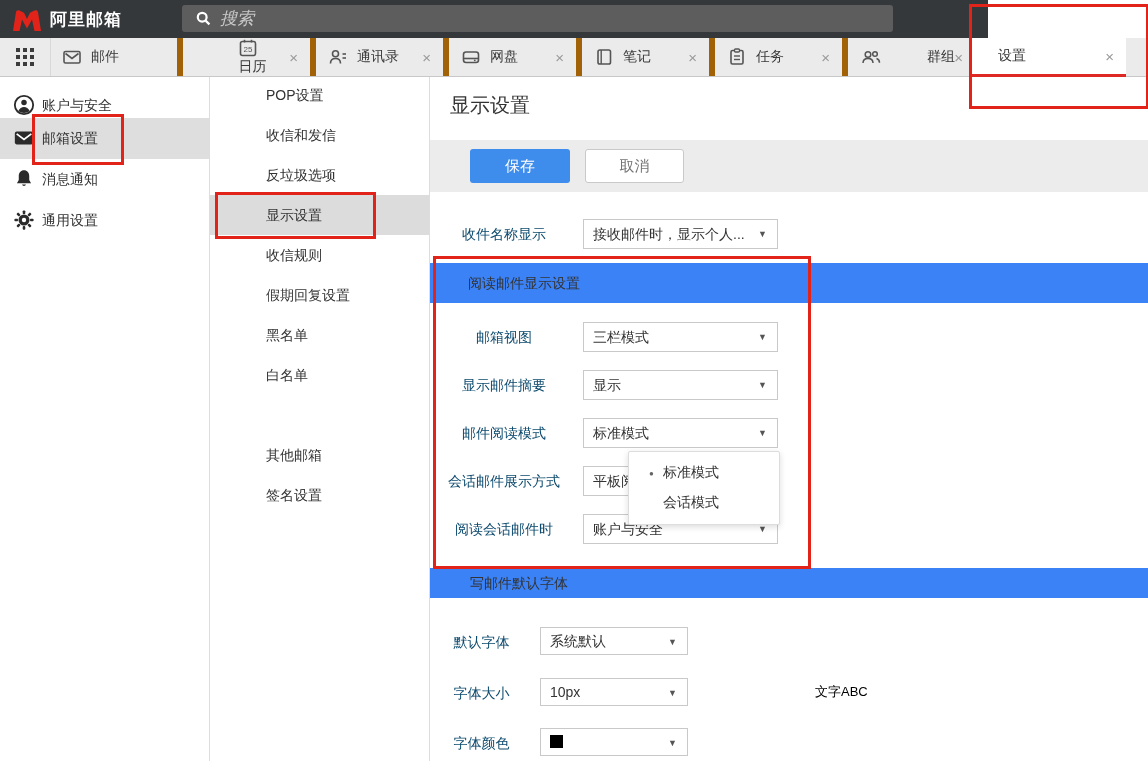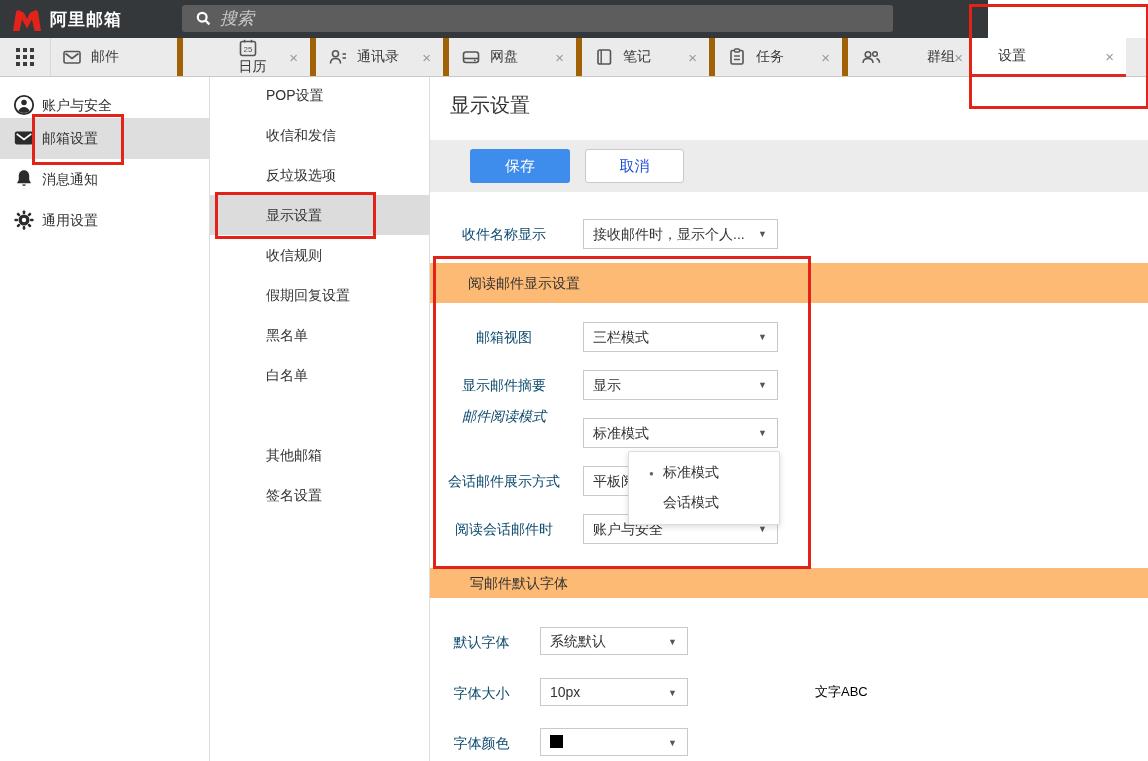--- a/index.html
+++ b/index.html
@@ -34,27 +34,27 @@
 
   .sidebar2{position:absolute;left:210px;top:77px;width:219px;height:684px;background:#fff;border-right:1px solid #ddd;box-sizing:content-box;}
   .s2-item{position:absolute;left:0;width:219px;height:40px;line-height:40px;padding-left:56px;box-sizing:border-box;font-size:14px;color:#333;cursor:pointer;}
   .s2-item.active{background:#dcdcdc;}
 
   
   .main{position:absolute;left:430px;top:77px;width:718px;height:684px;background:#fff;}
   .page-title{position:absolute;left:20px;top:15px;font-size:20px;color:#333;}
   .btn-band{position:absolute;left:0;top:63px;width:718px;height:52px;background:#ececec;}
   .btn-save{position:absolute;left:40px;top:9px;width:100px;height:34px;background:#3e8ceb;color:#fff;border:none;border-radius:3px;font-size:15px;cursor:pointer;font-family:inherit;}
-  .btn-cancel{position:absolute;left:155px;top:9px;width:99px;height:34px;background:#fff;color:#1d4ed8;border:1px solid #c9c9c9;border-radius:3px;font-size:15px;cursor:pointer;box-sizing:border-box;font-family:inherit;}
+  .btn-cancel{position:absolute;left:155px;top:9px;width:99px;height:34px;background:#fff;color:#737373;border:1px solid #c9c9c9;border-radius:3px;font-size:15px;cursor:pointer;box-sizing:border-box;font-family:inherit;}
 
   .row-label{position:absolute;left:0;width:148px;text-align:center;font-size:14px;color:#0c4a6e;line-height:30px;}
   .select{position:absolute;left:153px;width:195px;height:30px;border:1px solid #c9c9c9;background:#fff;box-sizing:border-box;font-size:14px;color:#333;line-height:28px;padding-left:9px;cursor:pointer;}
   .select .arrow{position:absolute;right:10px;top:0;font-size:9px;color:#555;line-height:28px;}
 
-  .band{position:absolute;left:0;width:718px;background:#fdba74;font-size:14px;color:#333;}
+  .band{position:absolute;left:0;width:718px;background:#3b82f6;font-size:14px;color:#333;}
   .band1{top:186px;height:40px;line-height:40px;padding-left:38px;box-sizing:border-box;}
   .band2{top:491px;height:30px;line-height:30px;padding-left:40px;box-sizing:border-box;}
 
   .select.small{left:110px;width:148px;height:28px;line-height:26px;}
   .row-label.small{width:103px;}
   .swatch{display:inline-block;width:13px;height:13px;vertical-align:middle;margin-top:-3px;}
   .font-preview{position:absolute;left:385px;top:606px;font-size:13px;color:#000000;}
 
   
   .menu{position:absolute;left:198px;top:374px;width:150px;height:72px;background:#fff;border:1px solid #ddd;border-radius:2px;box-shadow:0 2px 6px rgba(0,0,0,0.14);z-index:5;}
@@ -286,21 +286,21 @@
       <span>三栏模式</span>
       <span class="arrow">▼</span>
     </div>
 
     <div class="row-label" style="top:293px;">显示邮件摘要</div>
     <div class="select" style="top:293px;">
       <span>显示</span>
       <span class="arrow">▼</span>
     </div>
 
-    <div class="row-label" style="top:324px;font-style:italic;">邮件阅读模式</div>
+    <div class="row-label" style="top:341px;">邮件阅读模式</div>
     <div class="select" style="top:341px;">
       <span>标准模式</span>
       <span class="arrow">▼</span>
     </div>
 
     <div class="row-label" style="top:389px;">会话邮件展示方式</div>
     <div class="select" style="top:389px;">
       <span>平板阅</span>
     </div>
 

